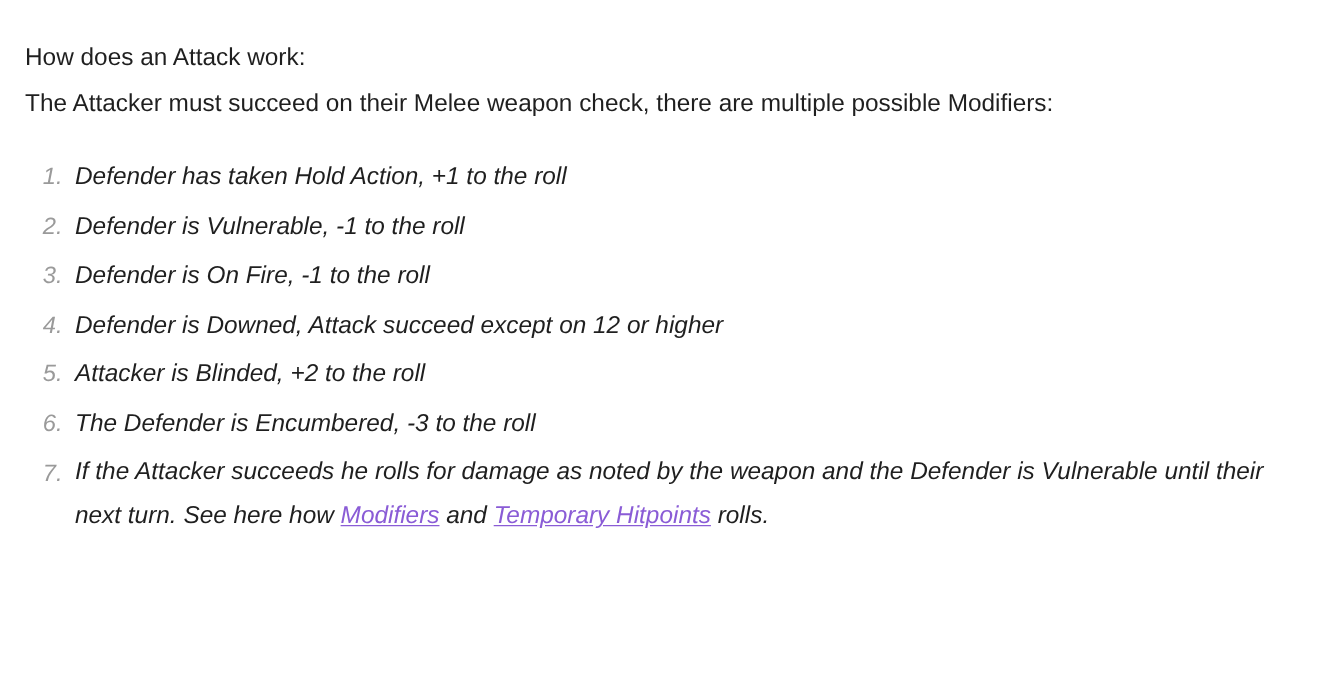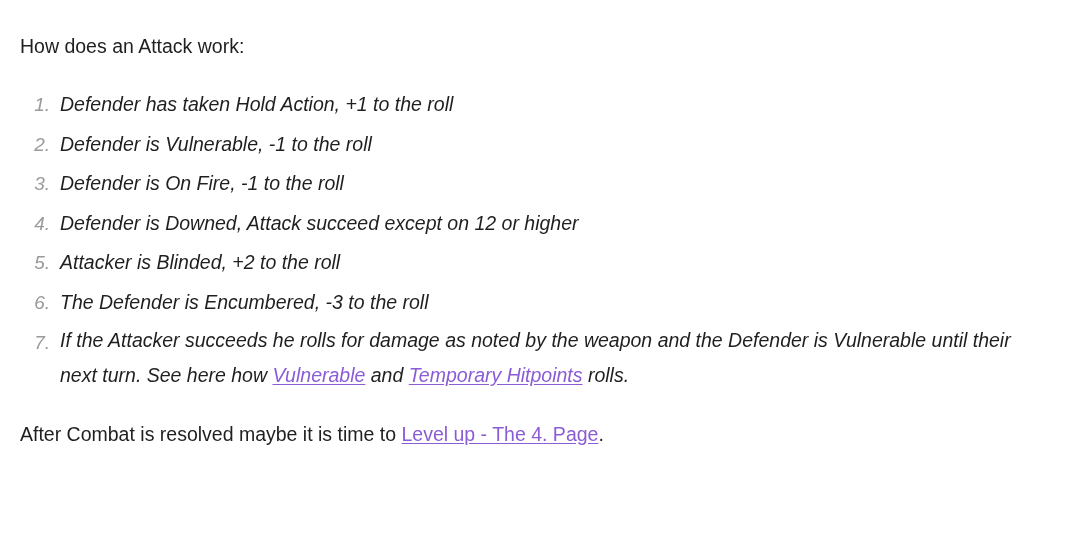--- a/index.html
+++ b/index.html
@@ -72,28 +72,28 @@
     text-underline-offset: 2px;
     cursor: pointer;
   }
 </style>
 </head>
 <body>
 
 <div class="page">
 
   <div class="para intro-line">How does an Attack work:</div>
+  <div class="para intro-line">The Attacker must succeed on their Melee weapon check, there are multiple possible Modifiers:</div>
 
   <ol class="modifiers">
     <li>Defender has taken Hold Action, +1 to the roll</li>
     <li>Defender is Vulnerable, -1 to the roll</li>
     <li>Defender is On Fire, -1 to the roll</li>
     <li>Defender is Downed, Attack succeed except on 12 or higher</li>
     <li>Attacker is Blinded, +2 to the roll</li>
     <li>The Defender is Encumbered, -3 to the roll</li>
     <li>
-      <div class="continuation"><span>If the Attacker succeeds he rolls for damage as noted by the weapon and the Defender is Vulnerable until their next turn. See here how </span><a class="doc-link" href="#">Vulnerable</a><span> and </span><a class="doc-link" href="#">Temporary Hitpoints</a><span> rolls.</span></div>
+      <div class="continuation"><span>If the Attacker succeeds he rolls for damage as noted by the weapon and the Defender is Vulnerable until their next turn. See here how </span><a class="doc-link" href="#">Modifiers</a><span> and </span><a class="doc-link" href="#">Temporary Hitpoints</a><span> rolls.</span></div>
     </li>
   </ol>
 
-  <div class="para after-para"><span>After Combat is resolved maybe it is time to </span><a class="doc-link" href="#">Level up - The 4. Page</a><span>.</span></div>
 
 </div>
 
 </body></html>

